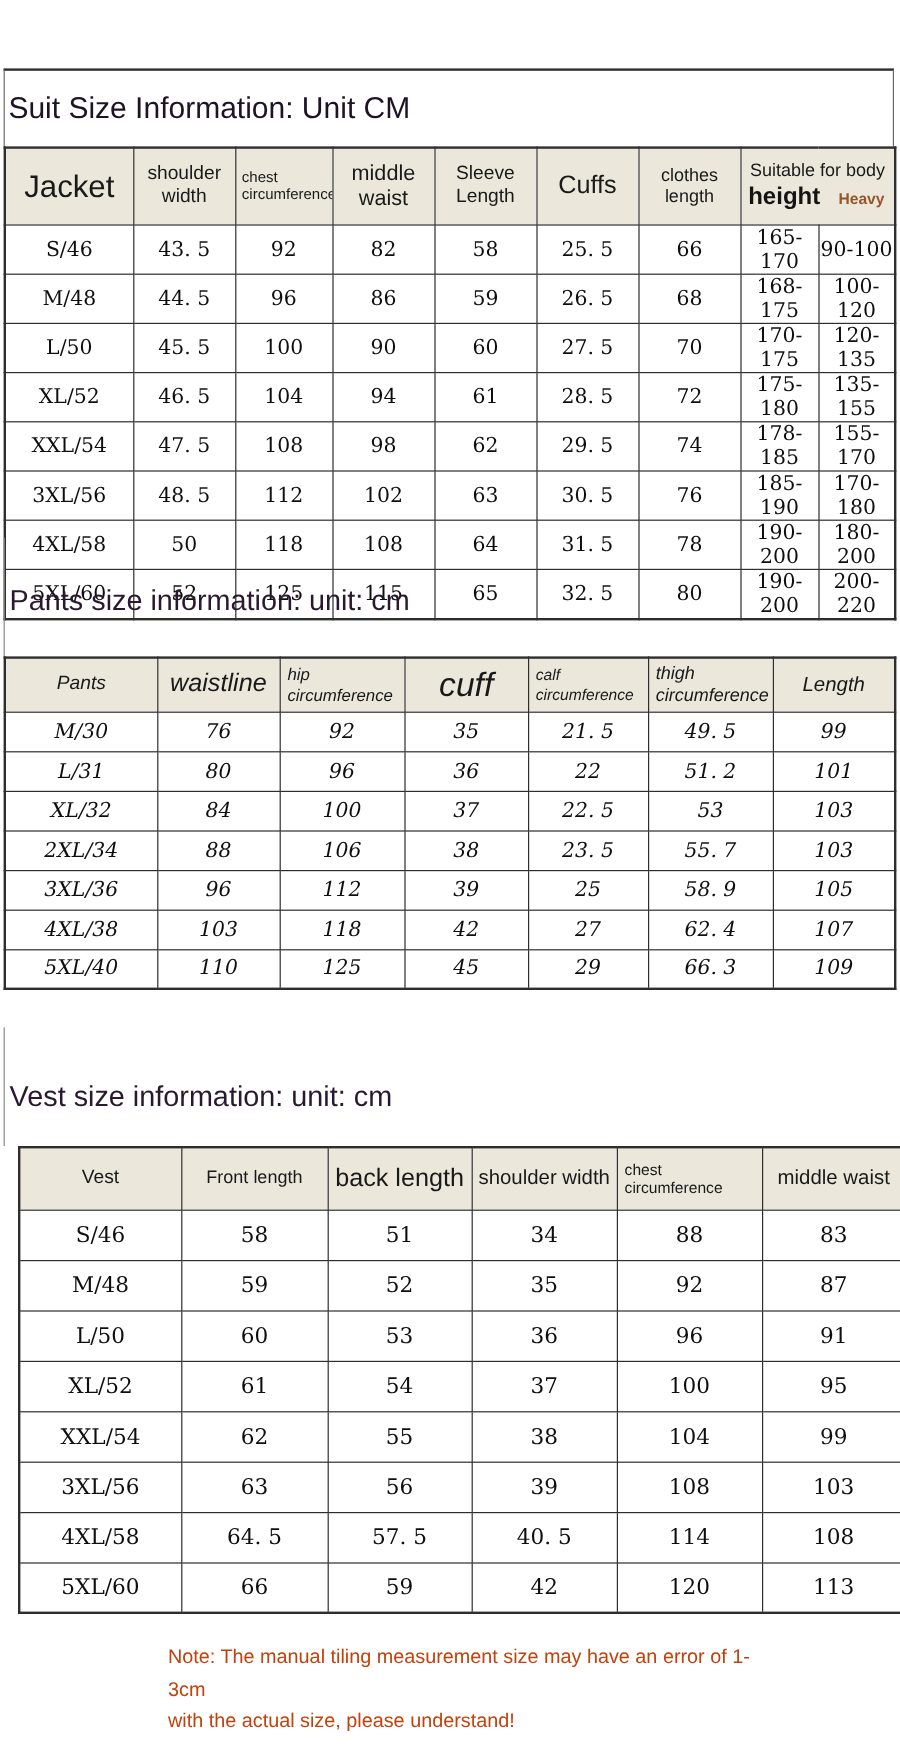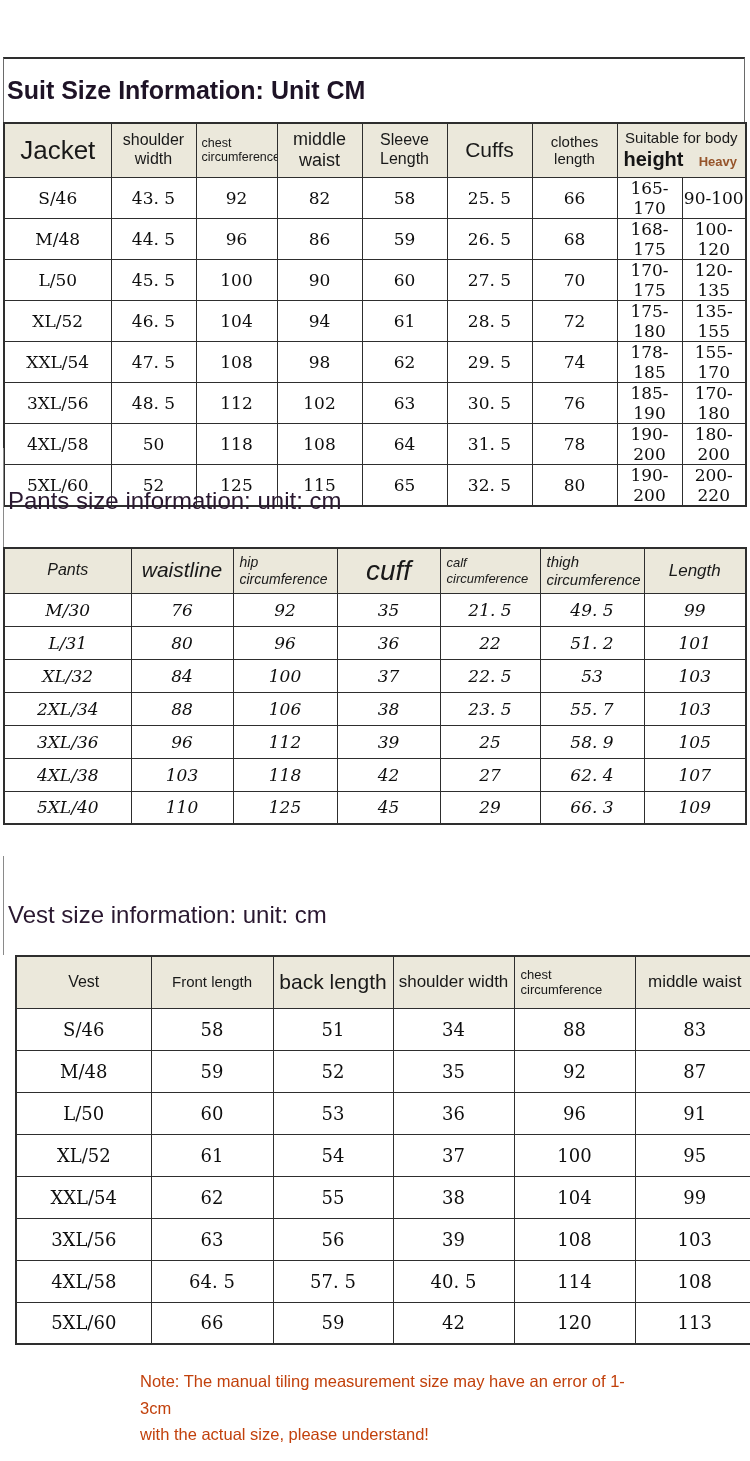--- a/index.html
+++ b/index.html
@@ -6,41 +6,41 @@
   .sheet{
     position:relative;width:750px;height:1461px;background:#ffffff;
     font-family:"Liberation Sans",sans-serif;overflow:hidden;
   }
   
   .titlebox{
     position:absolute;top:57px;left:3px;width:742px;height:65px;
     border-top:2px solid #2e2e2e;border-left:1px solid #6a6a6a;border-right:1px solid #6a6a6a;
     box-sizing:border-box;display:flex;align-items:center;
   }
-  .titlebox .main-title{font-size:25px;color:#1e1326;margin:0;padding-left:3px;font-weight:bold;}
+  .titlebox .main-title{font-size:25px;color:#1e1326;margin:0;padding-left:3px;font-weight:normal;}
 
   
   .left-rail{position:absolute;left:3px;width:1px;background:#8a8a8a;}
   #rail1{top:448px;height:99px;}
   #rail2{top:856px;height:99px;}
 
   
   .section-title{position:absolute;font-size:24px;color:#2a1830;}
   #pants-title{top:487px;left:8px;}
   #vest-title{top:901px;left:8px;}
 
   
   table{border-collapse:collapse;table-layout:fixed;position:absolute;border:2px solid #2e2e2e;}
   th,td{border:1px solid #2e2e2e;text-align:center;vertical-align:middle;padding:0;box-sizing:border-box;overflow:hidden;}
   th{background:#ebe8db;font-weight:normal;color:#191919;line-height:1.18;}
   td{font-family:"DejaVu Serif",serif;font-size:17px;color:#0e0e0e;background:#ffffff;}
 
   
   #jacket-table{top:122px;left:3px;width:742px;}
-  #jacket-table thead tr{height:54px;}
+  #jacket-table thead tr{height:64px;}
   #jacket-table tbody tr{height:34px;}
   #jacket-table th:nth-child(1){font-size:26px;}
   #jacket-table th:nth-child(2){font-size:16px;}
   #jacket-table th:nth-child(3){font-size:12.5px;text-align:left;padding-left:5px;}
   #jacket-table th:nth-child(4){font-size:18px;}
   #jacket-table th:nth-child(5){font-size:16px;}
   #jacket-table th:nth-child(6){font-size:21px;}
   #jacket-table th:nth-child(7){font-size:15px;}
   #jacket-composite-th{font-size:15px;padding:1px 2px;}
   .suit-line1{display:block;font-size:15px;text-align:center;margin-bottom:1px;}

